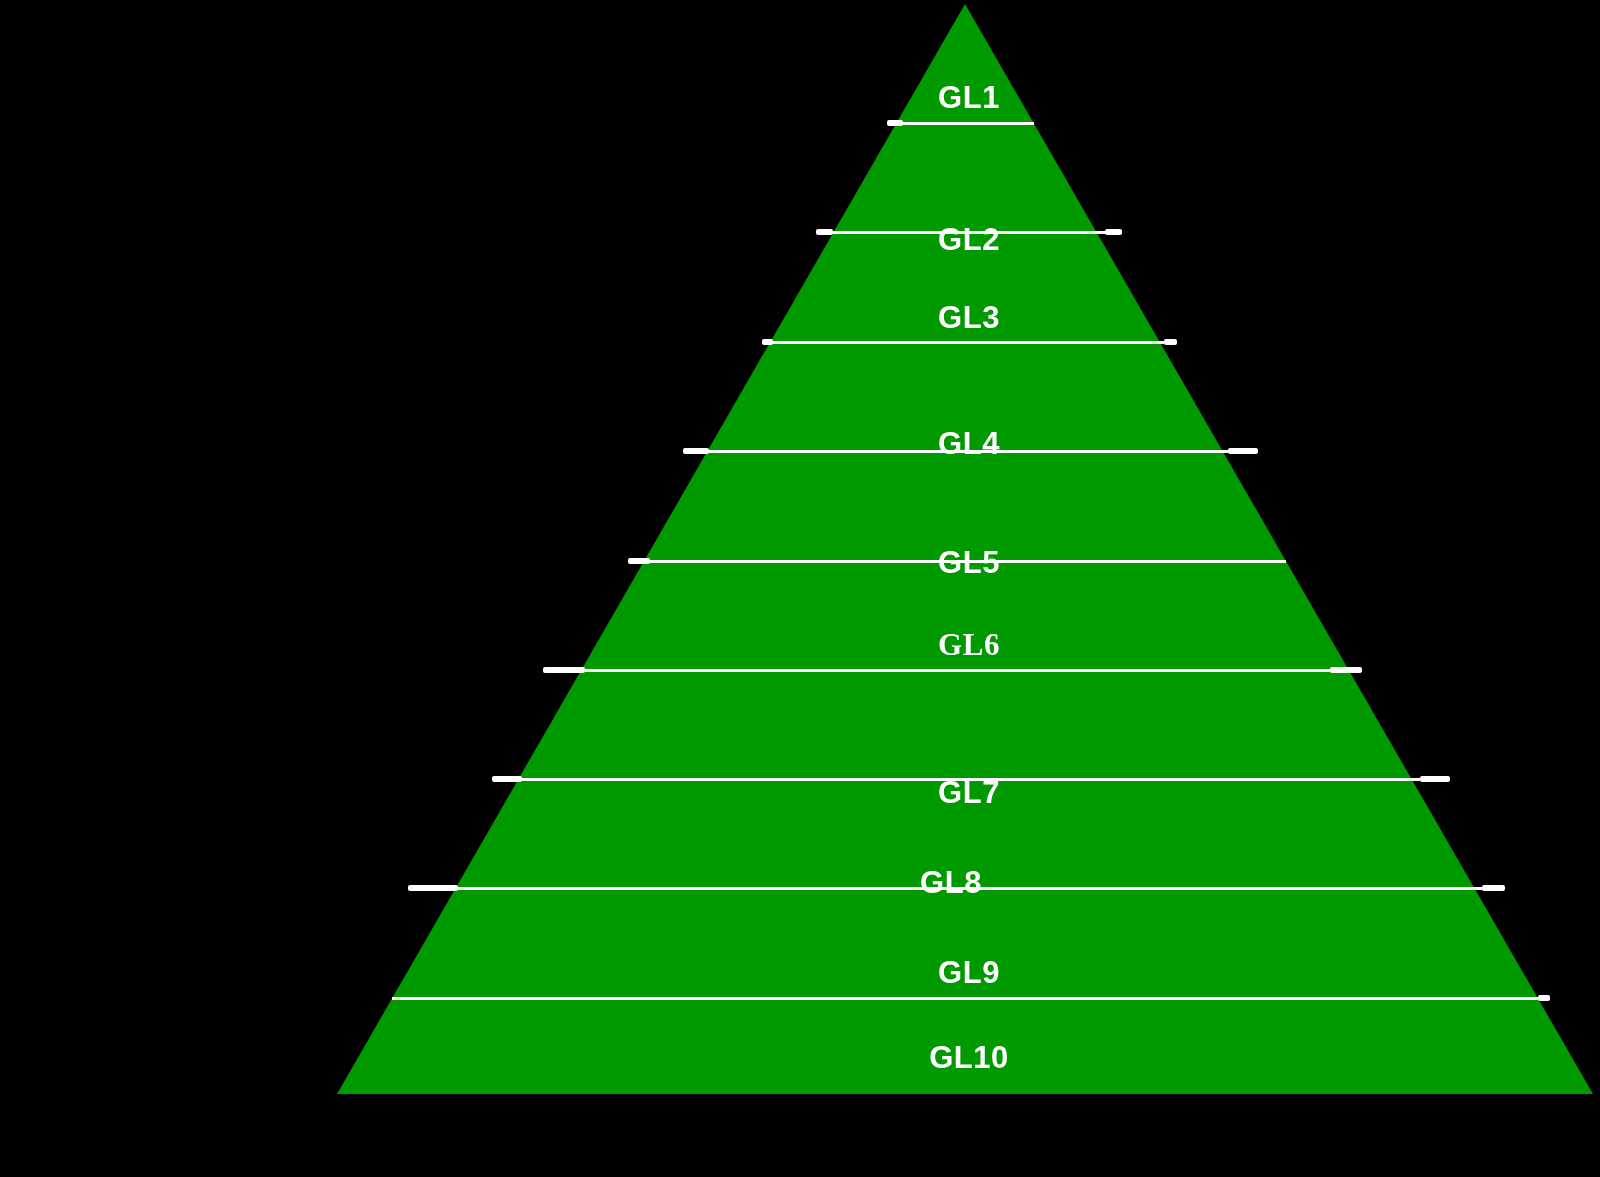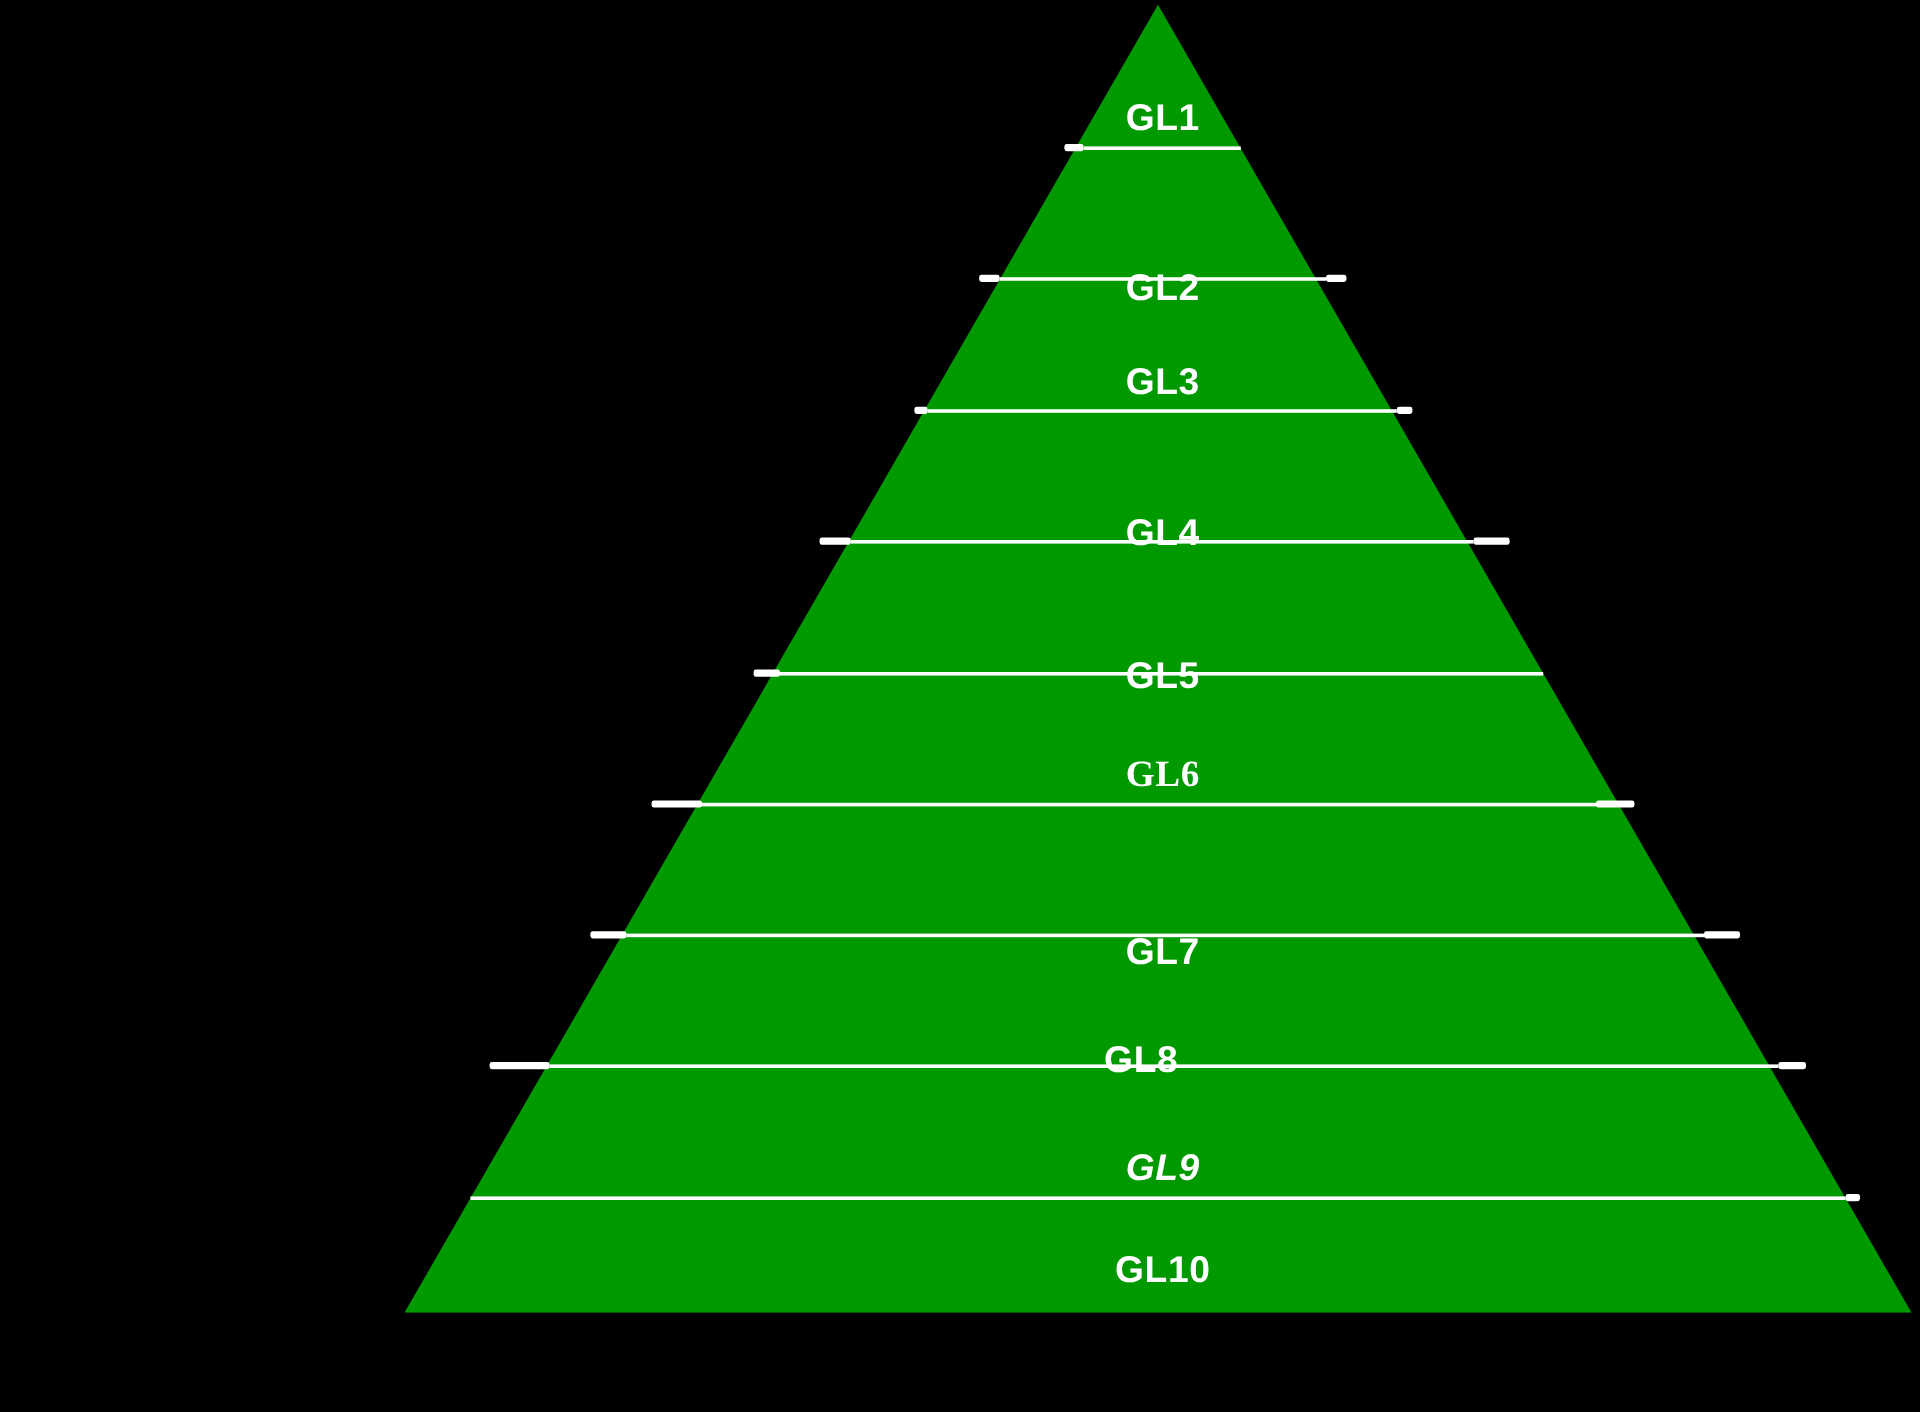--- a/index.html
+++ b/index.html
@@ -78,16 +78,16 @@
       <div class="level-divider" style="left: 522px; top: 777.5px; width: 898px;"></div>
       <div class="divider-end-cap" style="left: 492px; top: 776px; width: 30px;"></div>
       <div class="divider-end-cap" style="left: 1420px; top: 776px; width: 30px;"></div>
       <div class="level-label" style="left: 809px; top: 768px;">GL7</div>
       <div class="level-divider" style="left: 458px; top: 886.5px; width: 1024px;"></div>
       <div class="divider-end-cap" style="left: 408px; top: 885px; width: 50px;"></div>
       <div class="divider-end-cap" style="left: 1482px; top: 885px; width: 23px;"></div>
       <div class="level-label" style="left: 791px; top: 838px; margin-top: 20px;">GL8</div>
       <div class="level-divider" style="left: 392px; top: 996.5px; width: 1146px;"></div>
       <div class="divider-end-cap" style="left: 1538px; top: 995px; width: 12px;"></div>
-      <div class="level-label" style="left: 809px; top: 948px; font-style: italic;">GL9</div>
+      <div class="level-label" style="left: 809px; top: 948px;">GL9</div>
       <div class="level-label" style="left: 809px; top: 1033px;">GL10</div>
     </div>
 </div>
 
 </body></html>

